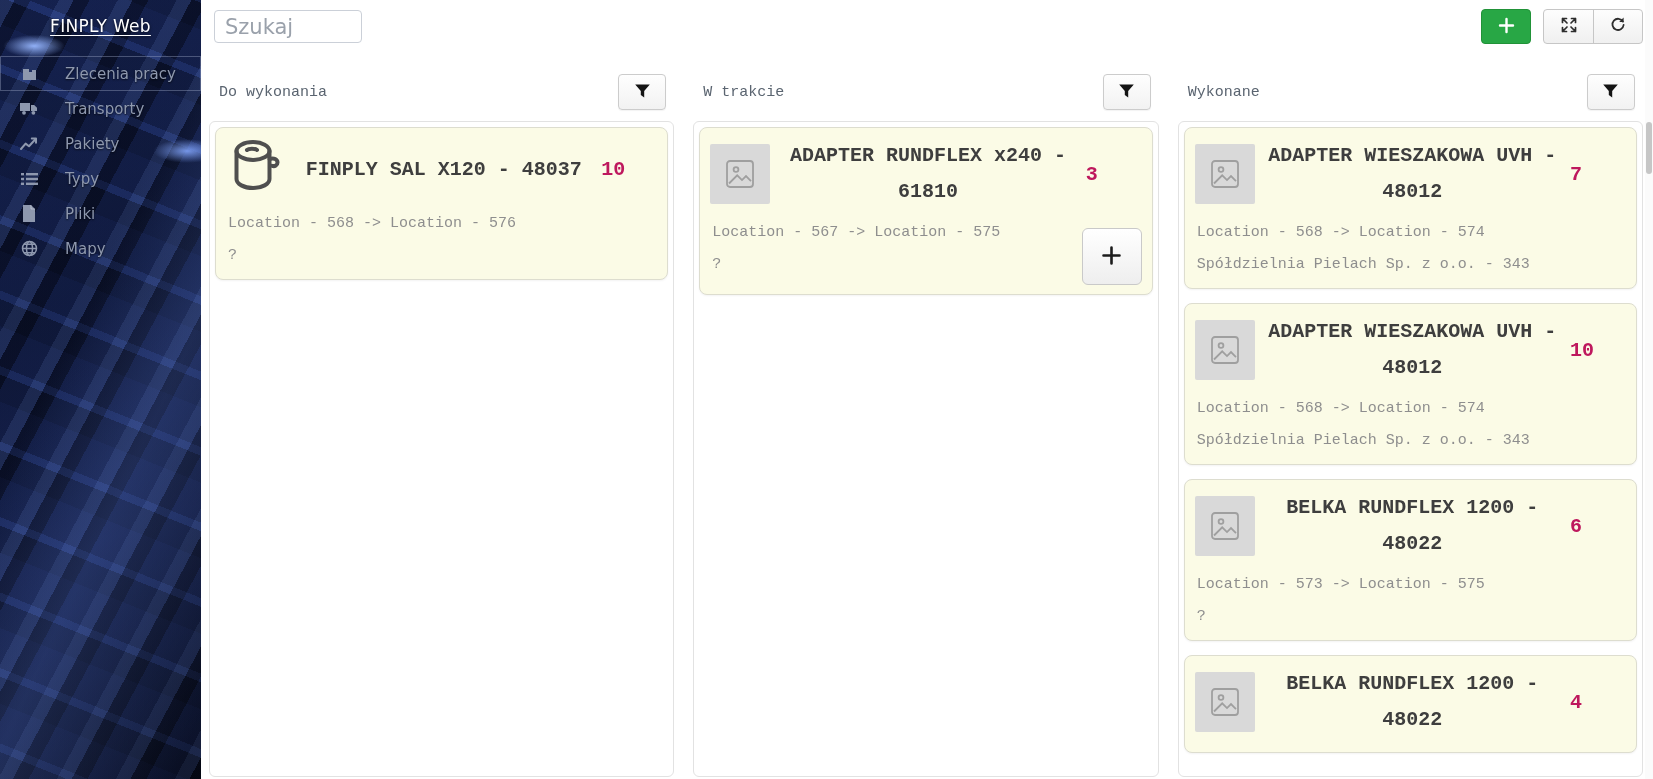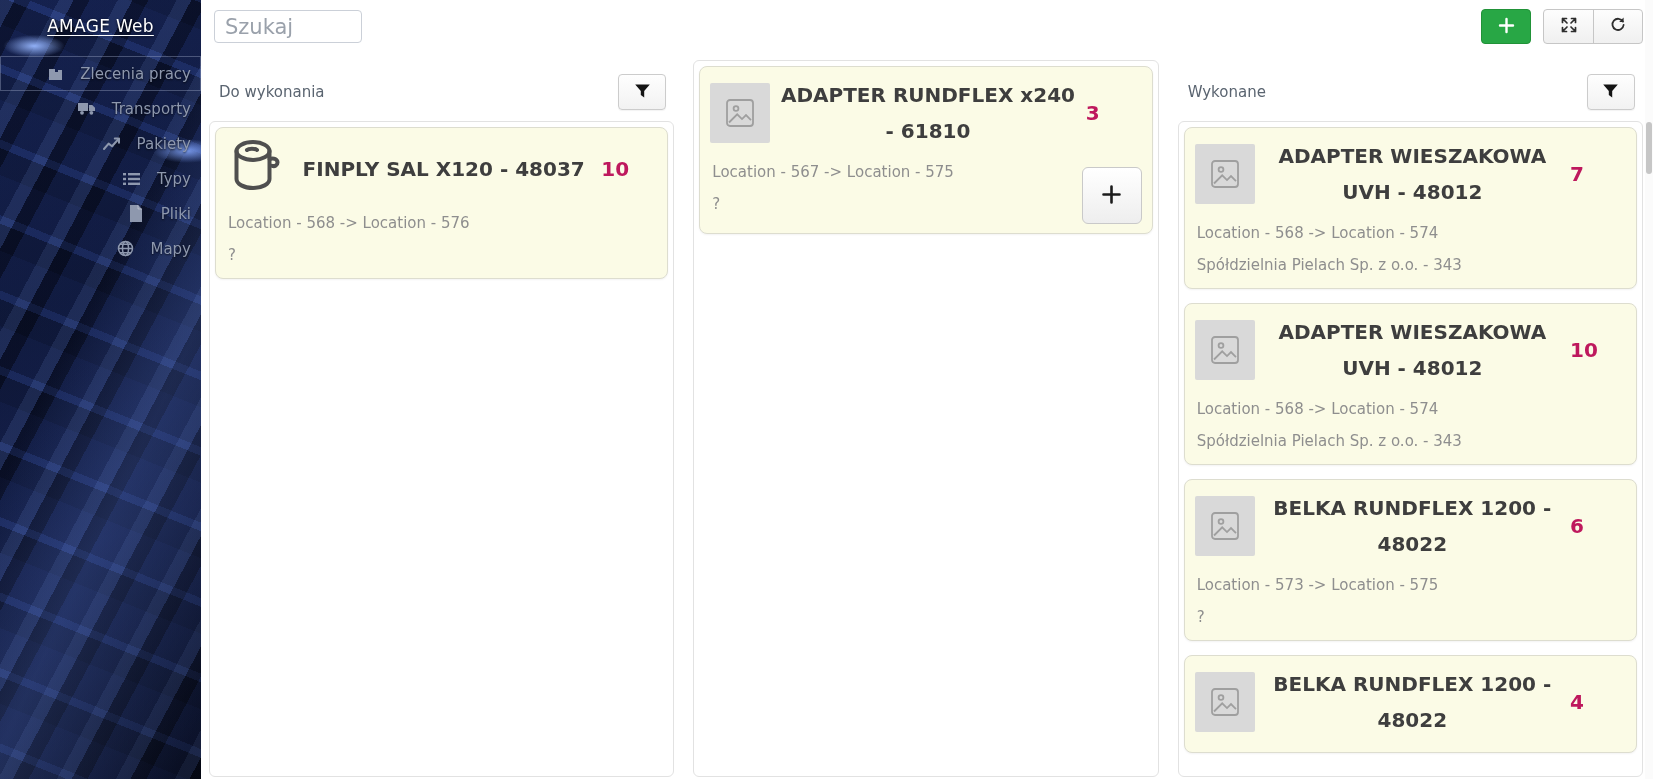--- a/index.html
+++ b/index.html
@@ -33,28 +33,27 @@
     letter-spacing: 0.3px;
     text-decoration: underline;
     text-underline-offset: 3px;
     text-shadow: 0 1px 3px rgba(0,0,0,0.7);
   }
   .side-nav { margin-top: 20px; }
   .nav-item {
     height: 35px;
     display: flex;
     align-items: center;
-    gap: 16px;
+    gap: 27px;
     padding: 0 10px 0 20px;
     color: var(--sidebar-text, #8e98ae);
     font-size: 15px;
     cursor: pointer;
     text-shadow: 0 1px 2px rgba(0,0,0,0.65);
     white-space: nowrap;
-    justify-content: flex-end;
   }
   .nav-item .nav-icon { width: 18px; height: 18px; display: inline-flex; align-items: center; justify-content: center; flex: 0 0 18px; }
   .nav-item .nav-icon svg { display: block; }
   .nav-item.active { color: var(--active-text, #ffffff); }
   .nav-item.outlined { outline: 1px solid rgba(165,175,205,0.38); outline-offset: -1px; }
 
   
   .main { flex: 1; min-width: 0; display: flex; flex-direction: column; padding: 0 10px 2px 8px; background: #fff; }
   .topbar { position: relative; height: 60px; flex: 0 0 60px; }
   .search-input {
@@ -77,21 +76,21 @@
     display: flex; border: 1px solid #c6c6c6; border-radius: 4px;
     background: linear-gradient(#fdfdfd, #f0f0f0); overflow: hidden; height: 35px;
   }
   .btn-group button {
     width: 49px; height: 33px; border: none; background: transparent;
     display: flex; align-items: center; justify-content: center; cursor: pointer;
   }
   .btn-group button + button { border-left: 1px solid #c6c6c6; }
 
   
-  .board { display: flex; gap: 19px; flex: 1; min-height: 0; }
+  .board { display: flex; gap: 19px; flex: 1; min-height: 0; font-family: Liberation Mono, monospace; }
   .kanban-column { flex: 1; min-width: 0; display: flex; flex-direction: column; }
   .col-head { display: flex; align-items: center; justify-content: space-between; padding: 14px 8px 11px 10px; flex: 0 0 auto; }
   .col-title { font-size: 15px; color: #5a6470; }
   .filter-btn {
     width: 48px; height: 36px;
     border: 1px solid #cccccc; border-radius: 4px;
     background: linear-gradient(#fefefe, #f2f2f2);
     box-shadow: 0 1px 1px rgba(0,0,0,0.05);
     display: flex; align-items: center; justify-content: center; cursor: pointer;
   }
@@ -133,21 +132,21 @@
   .page-scrollbar { position: fixed; top: 0; right: 0; width: 8px; height: 100%; background: #fbfbfb; }
   .scroll-thumb { position: absolute; left: 1px; top: 122px; width: 6px; height: 52px; border-radius: 3px; background: #c6c6c6; }
 </style>
 </head>
 <body>
 
 <div class="app">
 
   <aside class="sidebar">
     <div class="brand-wrap">
-      <span class="brand">AMAGE Web</span>
+      <span class="brand">FINPLY Web</span>
     </div>
     <nav class="side-nav" id="side-nav">
         <div class="nav-item outlined">
           <span class="nav-icon">
             <svg width="17" height="17" viewBox="0 0 17 17" fill="currentColor">
               <path d="M2 15V4h6v3h3V5h4v10H2zm2-8h2v2H4zm0 3.5h2v2H4zM7.5 7h2v2h-2zm0 3.5h2v2h-2zM11 10.5h2v2h-2z"></path>
             </svg>
           </span>
           <span>Zlecenia pracy</span>
         </div>
@@ -267,20 +266,30 @@
       <div class="card-title">FINPLY SAL X120 - 48037</div>
       <div class="card-count">10</div>
     </div>
   <div class="card-line">Location - 568 -&gt; Location - 576</div>
               <div class="card-line">?</div>
             </article>
 </div>
   </section>
 
   <section class="kanban-column">
+    <div class="col-head">
+      <span class="col-title">W trakcie</span>
+      <button class="filter-btn">
+        <span>
+          <svg width="17" height="16" viewBox="0 0 17 16">
+                  <path d="M1.2 1.5h14.6l-5.6 6.4v6.6l-3.4-2.5V7.9z" fill="#141414"></path>
+                </svg>
+        </span>
+      </button>
+    </div>
     <div class="col-body">
   <article class="card has-add">
     <div class="card-head">
       <div class="card-icon">
                   <span class="img-ph">
                     <svg width="30" height="30" viewBox="0 0 30 30" fill="none" stroke="#9f9f9f" stroke-width="1.8">
                       <rect x="2" y="2" width="26" height="26" rx="3"></rect>
                       <circle cx="11" cy="10.5" r="2.4"></circle>
                       <path d="M4 24.5l8.2-8.2 4.8 4.8 4-4 5 5"></path>
                     </svg>

